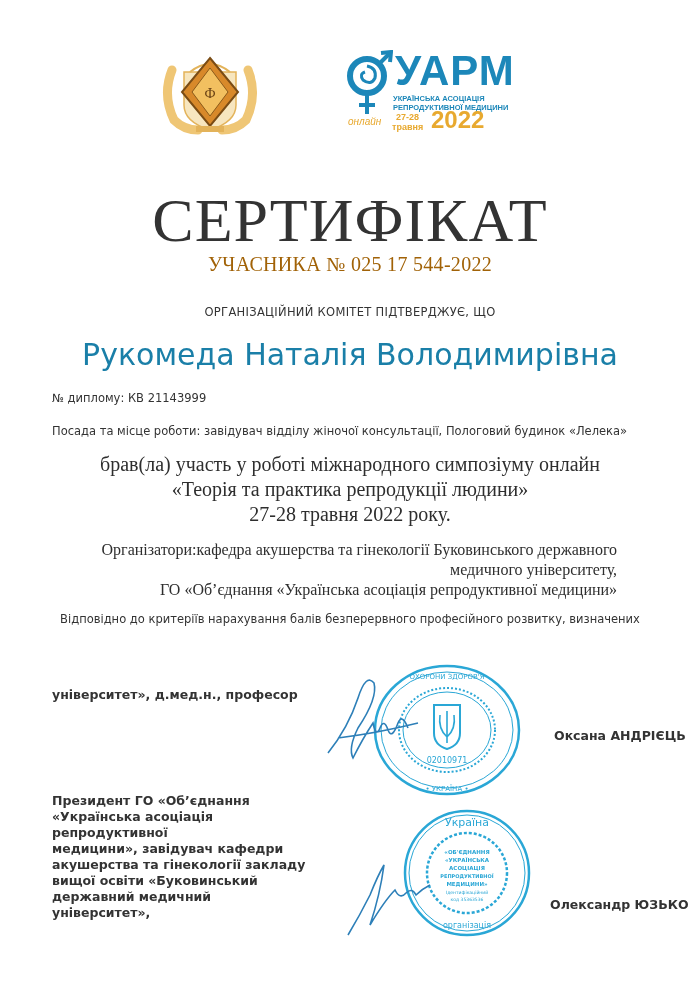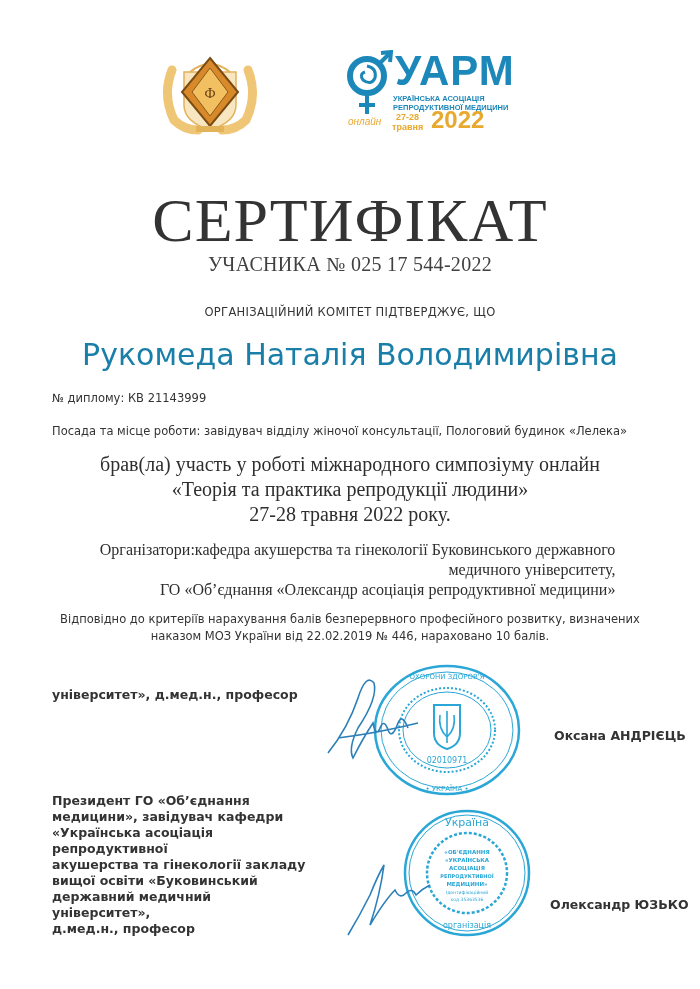--- a/index.html
+++ b/index.html
@@ -15,21 +15,21 @@
   #left-emblem { left: 160px; top: 50px; width: 100px; height: 85px; }
   #uarm-logo { left: 345px; top: 48px; width: 170px; height: 90px; }
   .uarm-title { left: 50px; top: 2px; font-family: "Liberation Sans", sans-serif; font-weight: bold; font-size: 42px; color: #1c87b9; letter-spacing: 1px; line-height: 42px; }
   .uarm-sub { left: 48px; top: 46px; font-family: "Liberation Sans", sans-serif; font-weight: bold; font-size: 7.5px; color: #1c87b9; line-height: 9px; white-space: nowrap; }
   .uarm-online { left: 3px; top: 68px; font-style: italic; font-size: 10px; color: #e8a92f; }
   .uarm-dates { left: 47px; top: 64px; font-weight: bold; font-size: 9px; color: #e8a92f; line-height: 10px; text-align: center; }
   .uarm-year { left: 86px; top: 60px; font-weight: bold; font-size: 24px; color: #e8a92f; line-height: 24px; }
 
   
   #title { left: 0; width: 700px; top: 188px; text-align: center; font-size: 62px; color: #333; letter-spacing: 1px; line-height: 64px; }
-  #subtitle { left: 0; width: 700px; top: 253px; text-align: center; font-size: 20px; color: #404040; letter-spacing: 0.3px; }
+  #subtitle { left: 0; width: 700px; top: 253px; text-align: center; font-size: 20px; color: #a16207; letter-spacing: 0.3px; }
   #confirm { left: 0; width: 700px; top: 305px; text-align: center; font-size: 11.5px; color: #333; letter-spacing: 0.3px; }
   #name { left: 0; width: 700px; top: 337px; text-align: center; font-size: 30px; color: #1a7fa8; }
 
   .field-line { font-size: 11.5px; color: #333; }
   #diploma { left: 52px; top: 391px; }
   #position { left: 52px; top: 424px; }
 
   #participation { left: 0; width: 700px; top: 452px; text-align: center; font-size: 20px; color: #2e2e2e; line-height: 25px; }
 
   #organizers { left: 42px; top: 540px; font-size: 16px; color: #2e2e2e; line-height: 20px; }
@@ -98,26 +98,25 @@
 
 <div id="participation" class="abs serif">
   <div>брав(ла) участь у роботі міжнародного симпозіуму онлайн</div>
   <div>«Теорія та практика репродукції людини»</div>
   <div>27-28 травня 2022 року.</div>
 </div>
 
 <div id="organizers" class="abs serif">
   <div><span class="lbl">Організатори:</span><span>кафедра акушерства та гінекології Буковинського державного</span></div>
   <span class="ind">медичного університету,</span>
-  <span class="ind">ГО «Об’єднання «Олександр асоціація репродуктивної медицини»</span>
+  <span class="ind">ГО «Об’єднання «Українська асоціація репродуктивної медицини»</span>
 </div>
 
 <div id="credits" class="abs sans">
   <div>Відповідно до критеріїв нарахування балів безперервного професійного розвитку, визначених</div>
-  <div>наказом МОЗ України від 22.02.2019 № 446, нараховано 10 балів.</div>
 </div>
 
 <div id="rector-role" class="abs sig-text sans">
   <div>університет», д.мед.н., професор</div>
 </div>
 
 <div id="stamp1" class="abs">
   <svg width="150" height="135" viewBox="0 0 150 135">
     <ellipse cx="75" cy="67" rx="72" ry="64" fill="none" stroke="#2aa7d6" stroke-width="2.5"></ellipse>
     <ellipse cx="75" cy="67" rx="66" ry="58" fill="none" stroke="#2aa7d6" stroke-width="1"></ellipse>
@@ -132,26 +131,25 @@
 </div>
 <div id="sig1" class="abs">
   <svg width="110" height="100" viewBox="0 0 110 100">
     <path d="M10 85 Q30 60 40 30 Q48 5 56 15 Q60 30 40 60 Q30 80 35 90 Q45 70 55 55 Q58 70 62 60 Q66 50 70 62 Q74 72 80 55 Q84 45 90 60 M20 70 Q60 65 100 55" fill="none" stroke="#2d7fb8" stroke-width="1.6"></path>
   </svg>
 </div>
 <div id="rector-name" class="abs sig-name sans">Оксана АНДРІЄЦЬ</div>
 
 <div id="president-role" class="abs sig-text sans">
   <div>Президент ГО «Об’єднання</div>
+  <div>«Українська асоціація репродуктивної</div>
   <div>медицини», завідувач кафедри</div>
-  <div>«Українська асоціація репродуктивної</div>
   <div>акушерства та гінекології закладу</div>
   <div>вищої освіти «Буковинський</div>
   <div>державний медичний університет»,</div>
-  <div>д.мед.н., професор</div>
 </div>
 
 <div id="stamp2" class="abs">
   <svg width="135" height="130" viewBox="0 0 135 130">
     <circle cx="67" cy="65" r="62" fill="none" stroke="#2aa7d6" stroke-width="2.5"></circle>
     <circle cx="67" cy="65" r="58" fill="none" stroke="#2aa7d6" stroke-width="1"></circle>
     <circle cx="67" cy="65" r="40" fill="none" stroke="#2aa7d6" stroke-width="2.5" stroke-dasharray="3 2"></circle>
     <text x="67" y="18" text-anchor="middle" font-family="DejaVu Sans, sans-serif" font-size="11" fill="#2aa7d6">Україна</text>
     <text x="67" y="46" text-anchor="middle" font-family="DejaVu Sans, sans-serif" font-size="5.5" font-weight="bold" fill="#2aa7d6">«ОБ'ЄДНАННЯ</text>
     <text x="67" y="54" text-anchor="middle" font-family="DejaVu Sans, sans-serif" font-size="5.5" font-weight="bold" fill="#2aa7d6">«УКРАЇНСЬКА</text>

